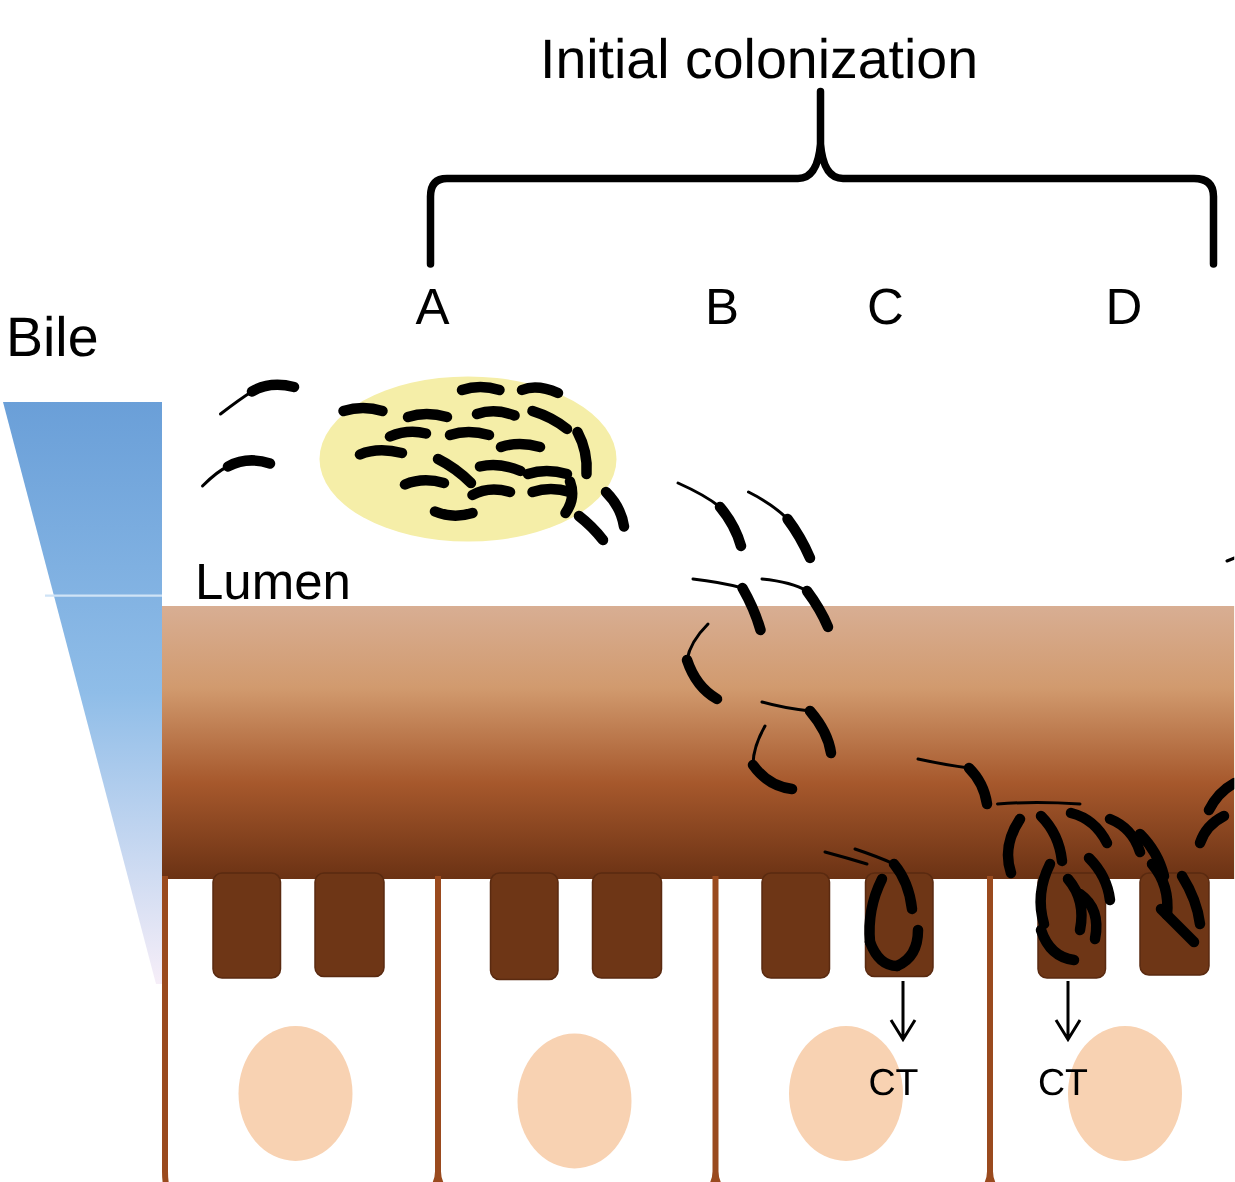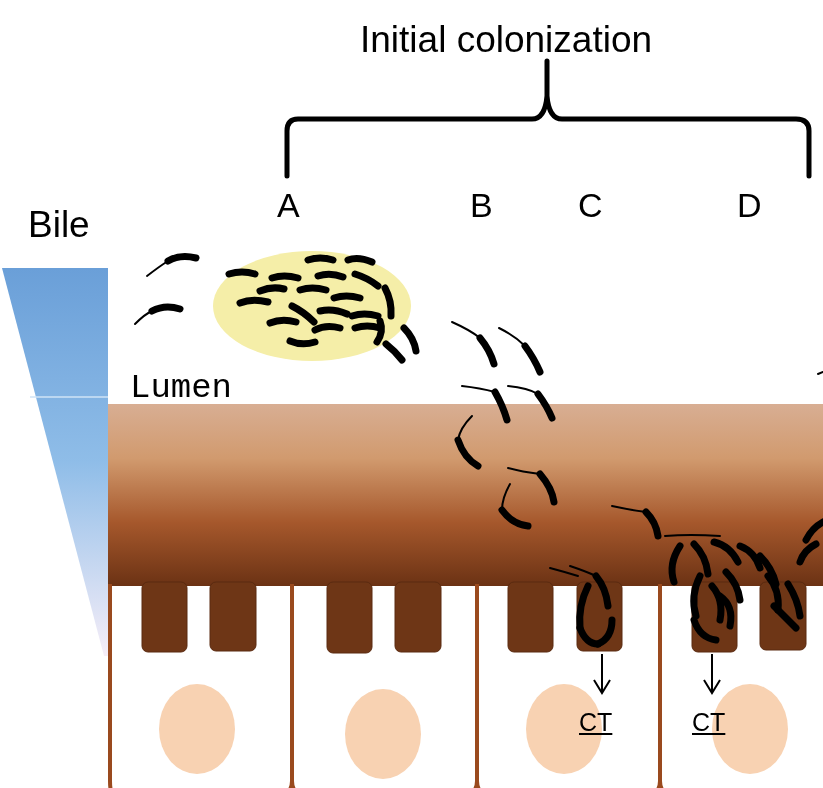--- a/index.html
+++ b/index.html
@@ -2,22 +2,22 @@
 <html><head>
 <meta charset="utf-8">
 <style>
   html, body { margin: 0; padding: 0; background: #ffffff; }
   body { width: 823px; height: 788px; overflow: hidden; position: relative; font-family: "Liberation Sans", sans-serif; }
   #stage { position: absolute; left: 0; top: 16px; width: 823px; height: 788px; }
   .lbl { position: absolute; color: #000; white-space: nowrap; line-height: 1; }
   .title { font-size: 37px; left: 360px; top: 5px; }
   .bile { font-size: 37px; left: 4px; }
   .letter { font-size: 34px; top: 172px; }
-  .region { font-size: 34px; font-family: Liberation Mono, monospace; }
-  .ct { font-size: 25px; text-decoration: underline; }
+  .region { font-size: 34px; }
+  .ct { font-size: 25px; }
 </style>
 </head>
 <body>
 
 <div id="stage">
 <svg width="823" height="788" viewBox="0 0 823 788">
   <defs>
     <linearGradient id="bileGrad" x1="0" y1="0" x2="0" y2="1">
       <stop offset="0" stop-color="#6a9fd8"></stop>
       <stop offset="0.5" stop-color="#8fbde8"></stop>
@@ -138,21 +138,21 @@
   </g>
 
   <g stroke="#000" stroke-width="2" fill="none">
     <path d="M602,638 L602,676 M594,664 L602,677 L610,664"></path>
     <path d="M712,638 L712,676 M704,664 L712,677 L720,664"></path>
   </g>
 </svg>
 
 
 <div class="lbl title">Initial colonization</div>
-<div class="lbl bile" style="top:190px;margin-left:24px;">Bile</div>
+<div class="lbl bile" style="top:190px;">Bile</div>
 
 <div class="lbl letter" style="left:277px;">A</div>
 <div class="lbl letter" style="left:470px;">B</div>
 <div class="lbl letter" style="left:578px;">C</div>
 <div class="lbl letter" style="left:737px;">D</div>
 
 <div class="lbl region" style="left:130px; top:355px;">Lumen</div>
 
 <div class="lbl ct" style="left:579px; top:694px;">CT</div>
 <div class="lbl ct" style="left:692px; top:694px;">CT</div>

